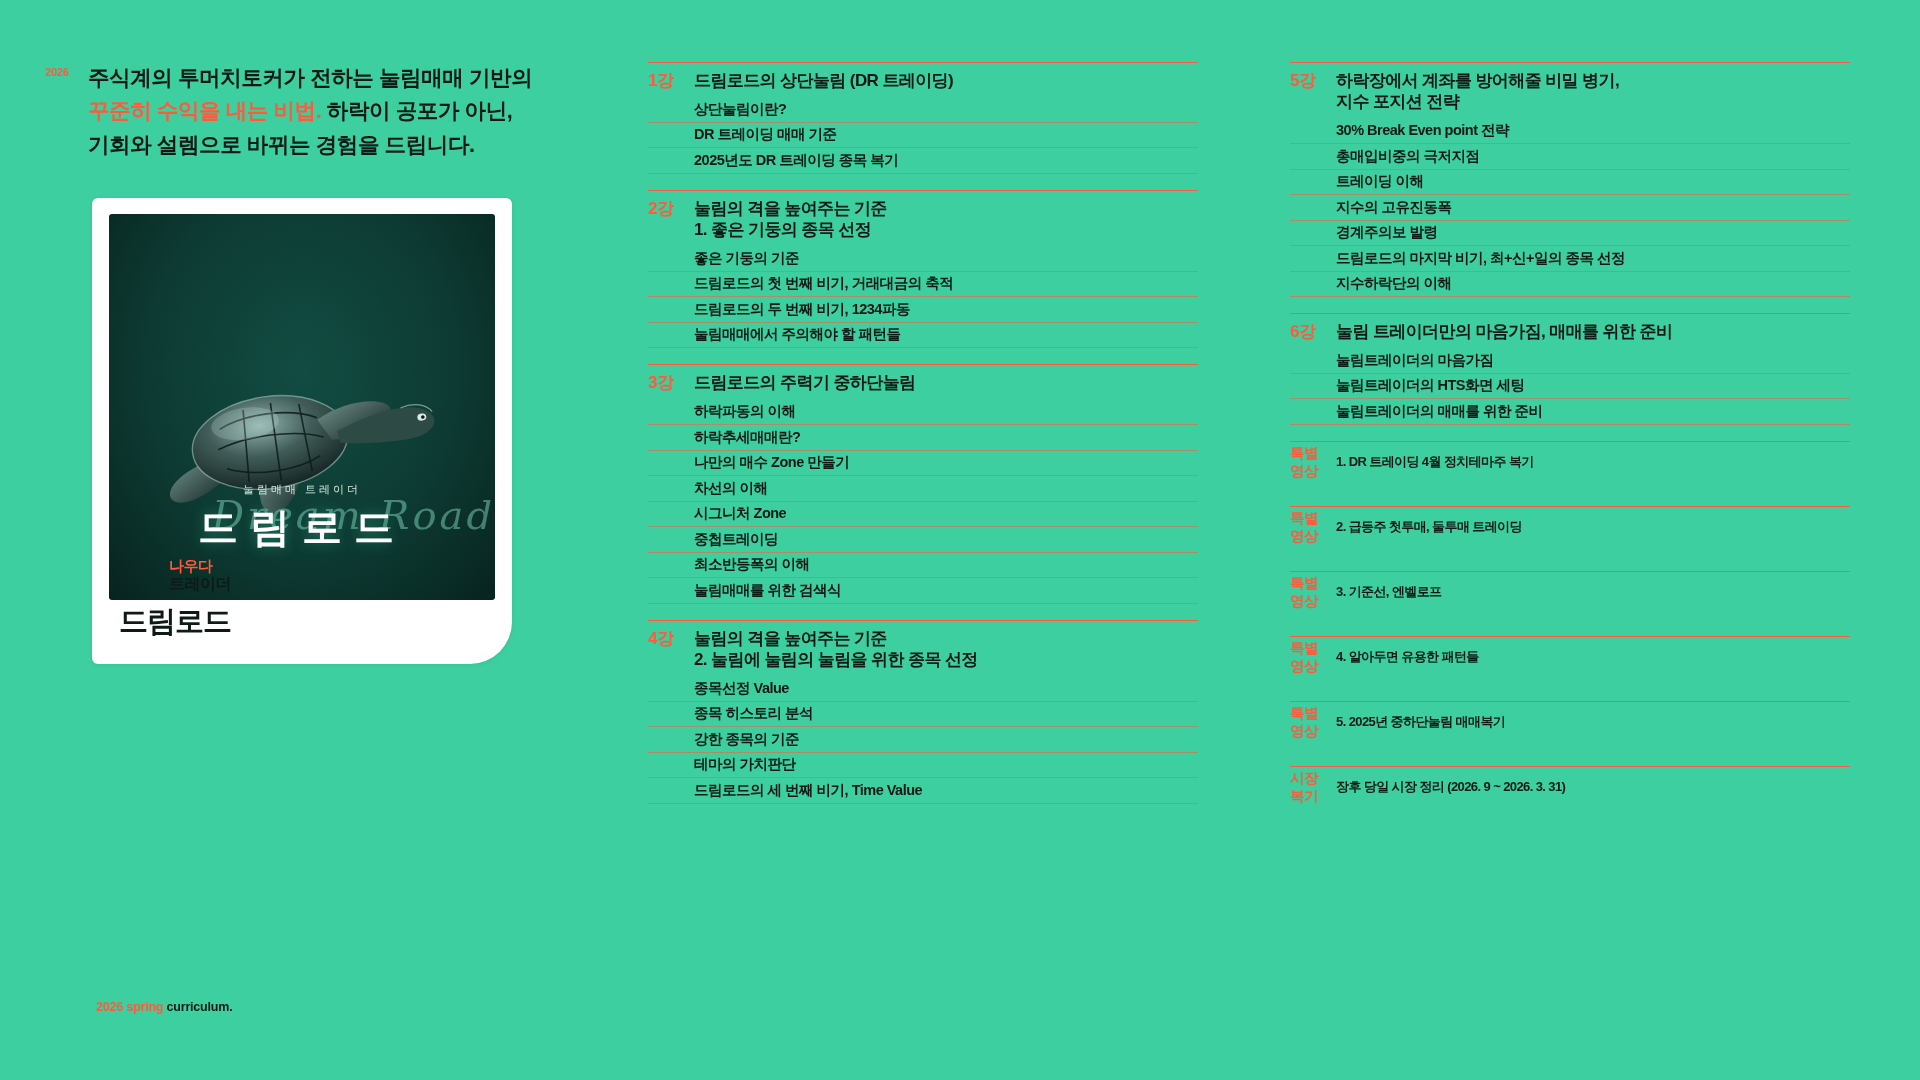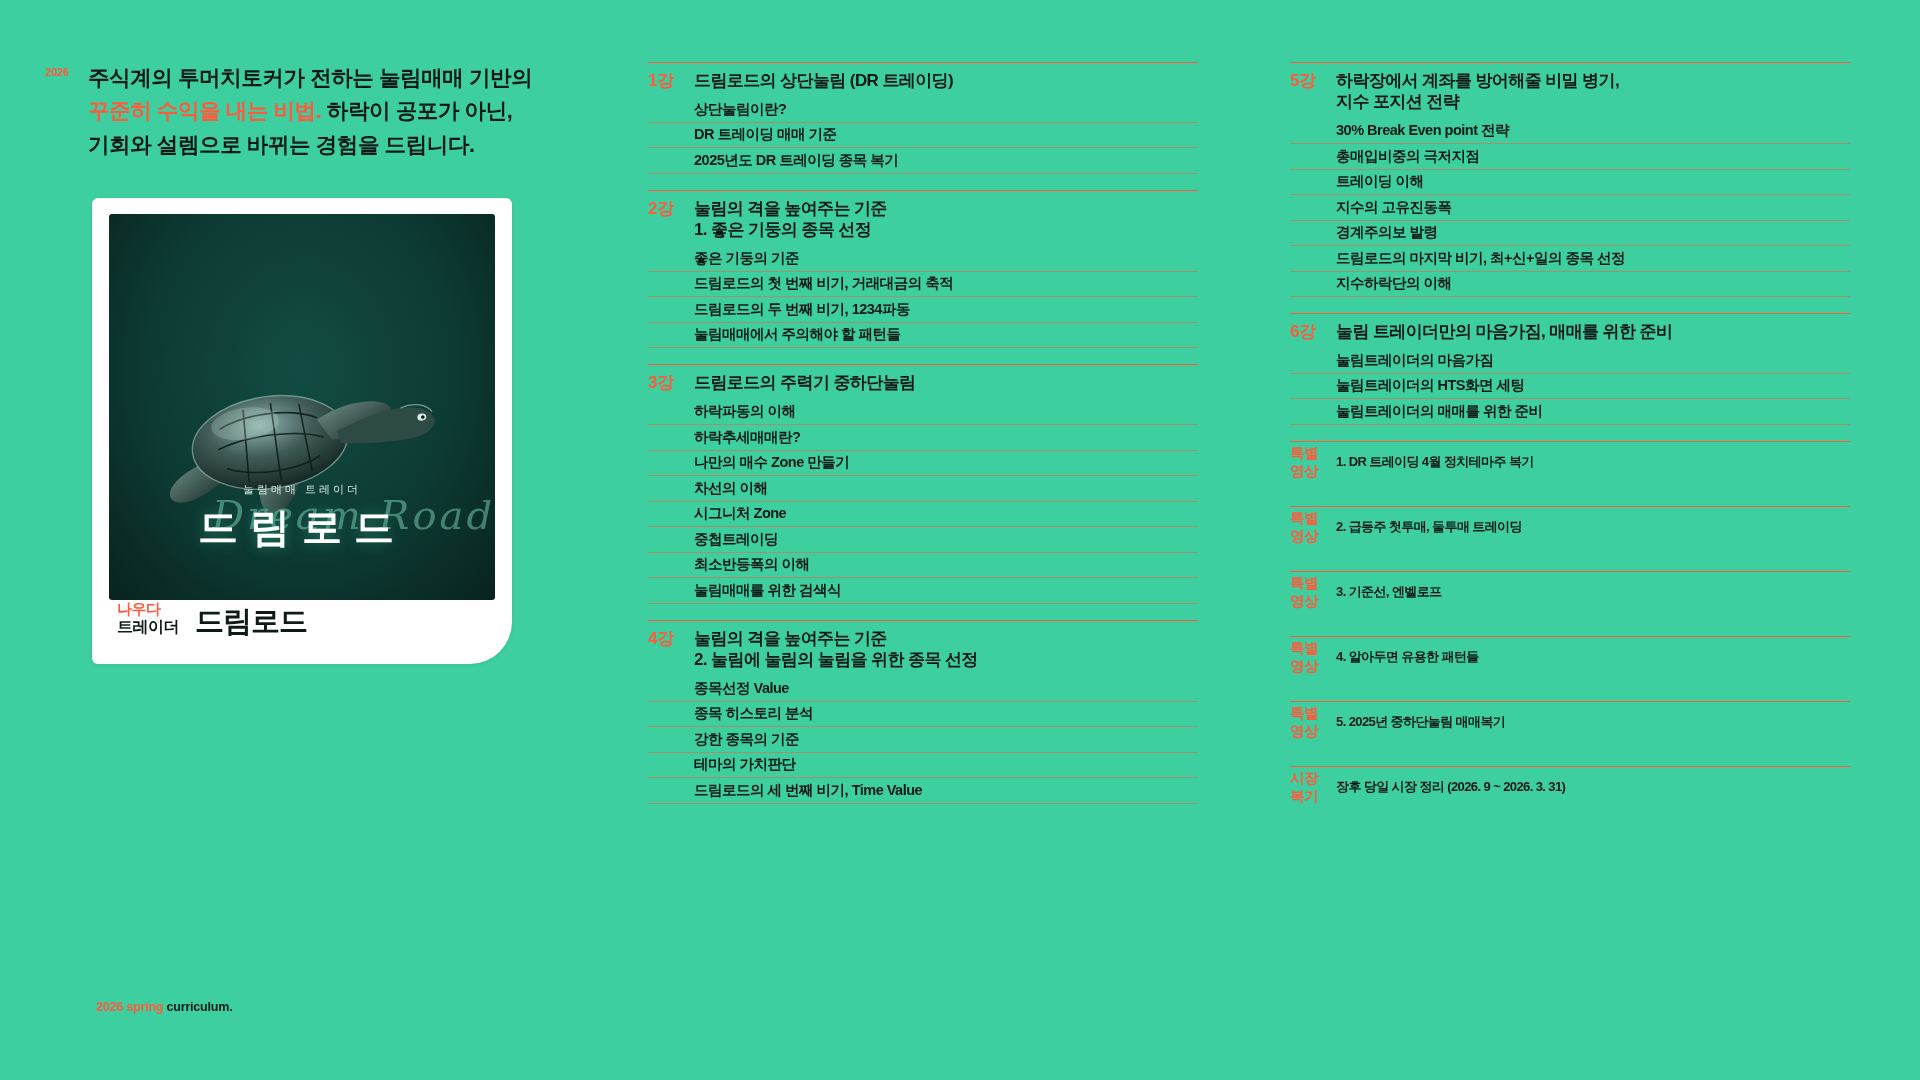--- a/index.html
+++ b/index.html
@@ -111,20 +111,21 @@
     font-size: 40px;
     letter-spacing: 3px;
   }
   .card-foot {
     position: absolute;
     left: 25px;
     bottom: 28px;
     display: flex;
     align-items: flex-end;
     gap: 14px;
+    flex-direction: column;
   }
   .card-brand {
     color: #ff5a3c;
     font-size: 15px;
     font-weight: bold;
     letter-spacing: -0.5px;
     line-height: 1.15;
   }
   .card-role {
     color: #0e1a16;

